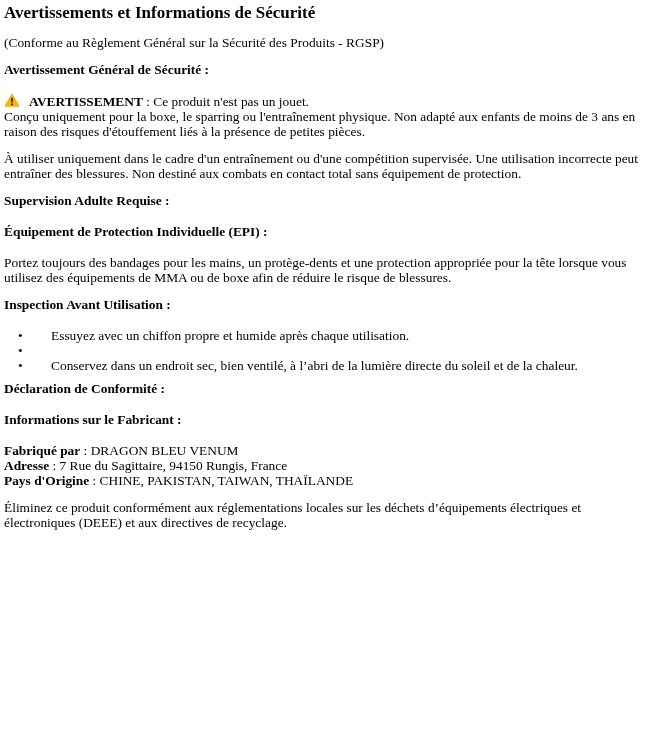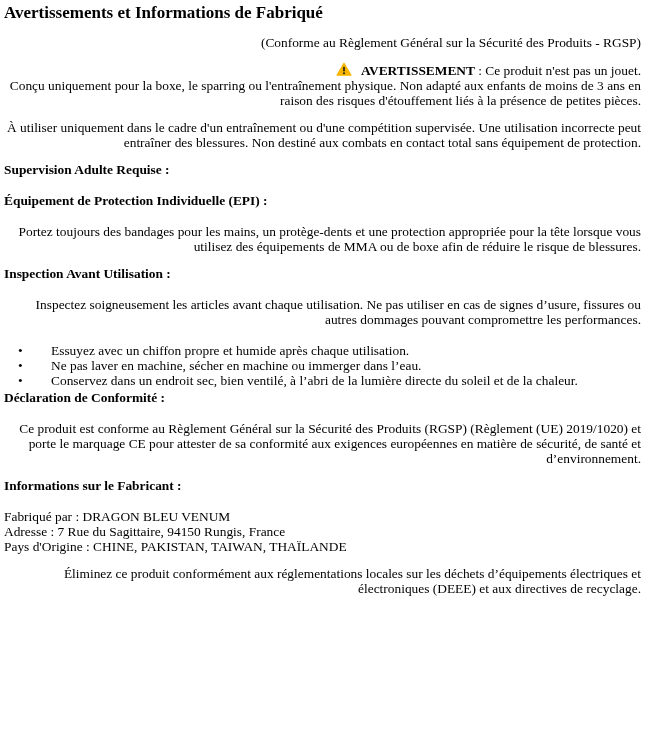--- a/index.html
+++ b/index.html
@@ -18,28 +18,27 @@
     line-height: 15px;
   }
   .doc-title {
     font-size: 17px;
     font-weight: bold;
     line-height: 20px;
     margin: 0 0 12px 0;
   }
   .para {
     margin: 12px 0;
-    text-align: right;
   }
   .heading {
     font-weight: bold;
     margin: 12px 0 16px 0;
   }
   .heading-tight {
-    margin-top: 2px;
+    margin-top: 8px;
   }
   .warning-line .alert-label {
     font-weight: bold;
   }
   .warning-icon {
     display: inline-block;
     width: 16px;
     height: 15px;
     vertical-align: -2px;
     margin-right: 9px;
@@ -55,32 +54,33 @@
   }
   .bullet-dot {
     flex: 0 0 33px;
     padding-left: 14px;
     box-sizing: content-box;
   }
   .manufacturer-block {
     margin: 12px 0;
   }
   .row-label {
-    font-weight: normal;
+    font-weight: bold;
   }
 </style>
 </head>
 <body>
 
 <div class="doc">
 
-  <div class="doc-title">Avertissements et Informations de Fabriqué</div>
+  <div class="doc-title">Avertissements et Informations de Sécurité</div>
 
   <div class="para">(Conforme au Règlement Général sur la Sécurité des Produits - RGSP)</div>
 
+  <div class="heading">Avertissement Général de Sécurité :</div>
 
   <div class="para">
     <span class="warning-line">
       <svg class="warning-icon" viewBox="0 0 24 24" aria-hidden="true">
         <path d="M12 2 L23 21 H1 Z" fill="#F7B500" stroke="#F7B500" stroke-width="2" stroke-linejoin="round"></path>
         <rect x="10.7" y="7.5" width="2.6" height="7.6" rx="1.1" fill="#1a1a1a"></rect>
         <circle cx="12" cy="17.8" r="1.6" fill="#1a1a1a"></circle>
       </svg><span class="alert-label">AVERTISSEMENT</span><span> : Ce produit n'est pas un jouet.</span>
     </span>
     <br>
@@ -88,39 +88,36 @@
   </div>
 
   <div class="para">À utiliser uniquement dans le cadre d'un entraînement ou d'une compétition supervisée. Une utilisation incorrecte peut entraîner des blessures. Non destiné aux combats en contact total sans équipement de protection.</div>
 
   <div class="heading">Supervision Adulte Requise :</div>
 
   <div class="heading">Équipement de Protection Individuelle (EPI) :</div>
   <div class="para">Portez toujours des bandages pour les mains, un protège-dents et une protection appropriée pour la tête lorsque vous utilisez des équipements de MMA ou de boxe afin de réduire le risque de blessures.</div>
 
   <div class="heading">Inspection Avant Utilisation :</div>
-  <div class="para">Inspectez soigneusement les articles avant chaque utilisation. Ne pas utiliser en cas de signes d’usure, fissures ou autres dommages pouvant compromettre les performances.</div>
 
   <ul class="bullet-list">
     <li class="bullet-item">
       <span class="bullet-dot">•</span>
       <span>Essuyez avec un chiffon propre et humide après chaque utilisation.</span>
     </li>
     <li class="bullet-item">
       <span class="bullet-dot">•</span>
-      <span>Ne pas laver en machine, sécher en machine ou immerger dans l’eau.</span>
     </li>
     <li class="bullet-item">
       <span class="bullet-dot">•</span>
       <span>Conservez dans un endroit sec, bien ventilé, à l’abri de la lumière directe du soleil et de la chaleur.</span>
     </li>
   </ul>
 
   <div class="heading heading-tight">Déclaration de Conformité :</div>
-  <div class="para">Ce produit est conforme au Règlement Général sur la Sécurité des Produits (RGSP) (Règlement (UE) 2019/1020) et porte le marquage CE pour attester de sa conformité aux exigences européennes en matière de sécurité, de santé et d’environnement.</div>
 
   <div class="heading">Informations sur le Fabricant :</div>
   <div class="manufacturer-block">
     <div>
       <span class="row-label">Fabriqué par</span><span> : </span><span>DRAGON BLEU VENUM</span>
     </div>
     <div>
       <span class="row-label">Adresse</span><span> : </span><span>7 Rue du Sagittaire, 94150 Rungis, France</span>
     </div>
     <div>

